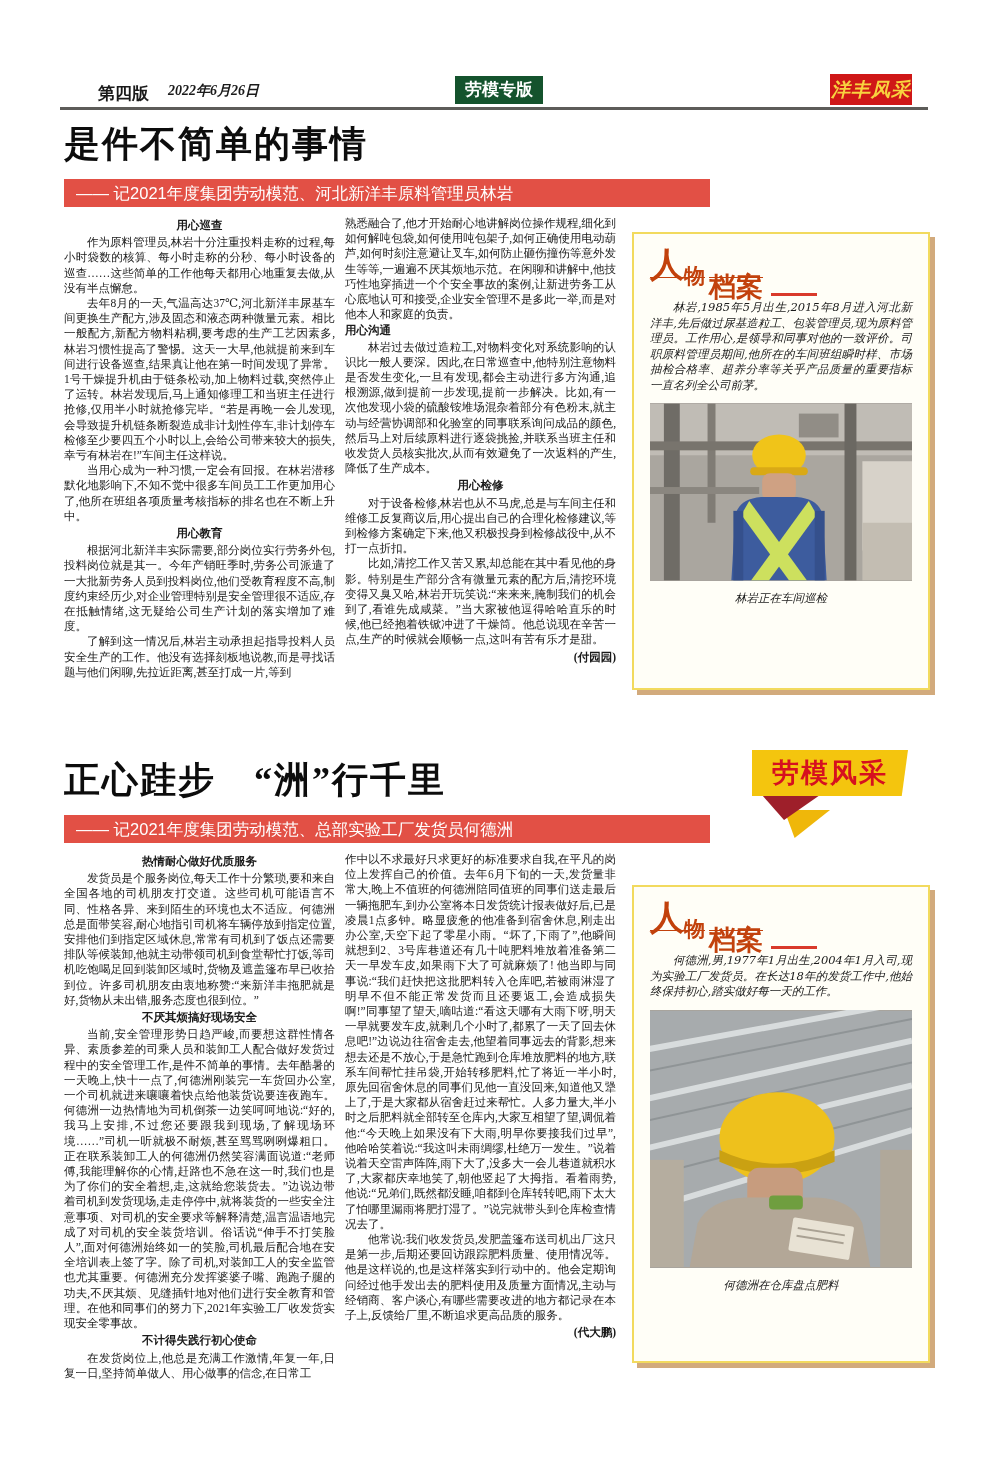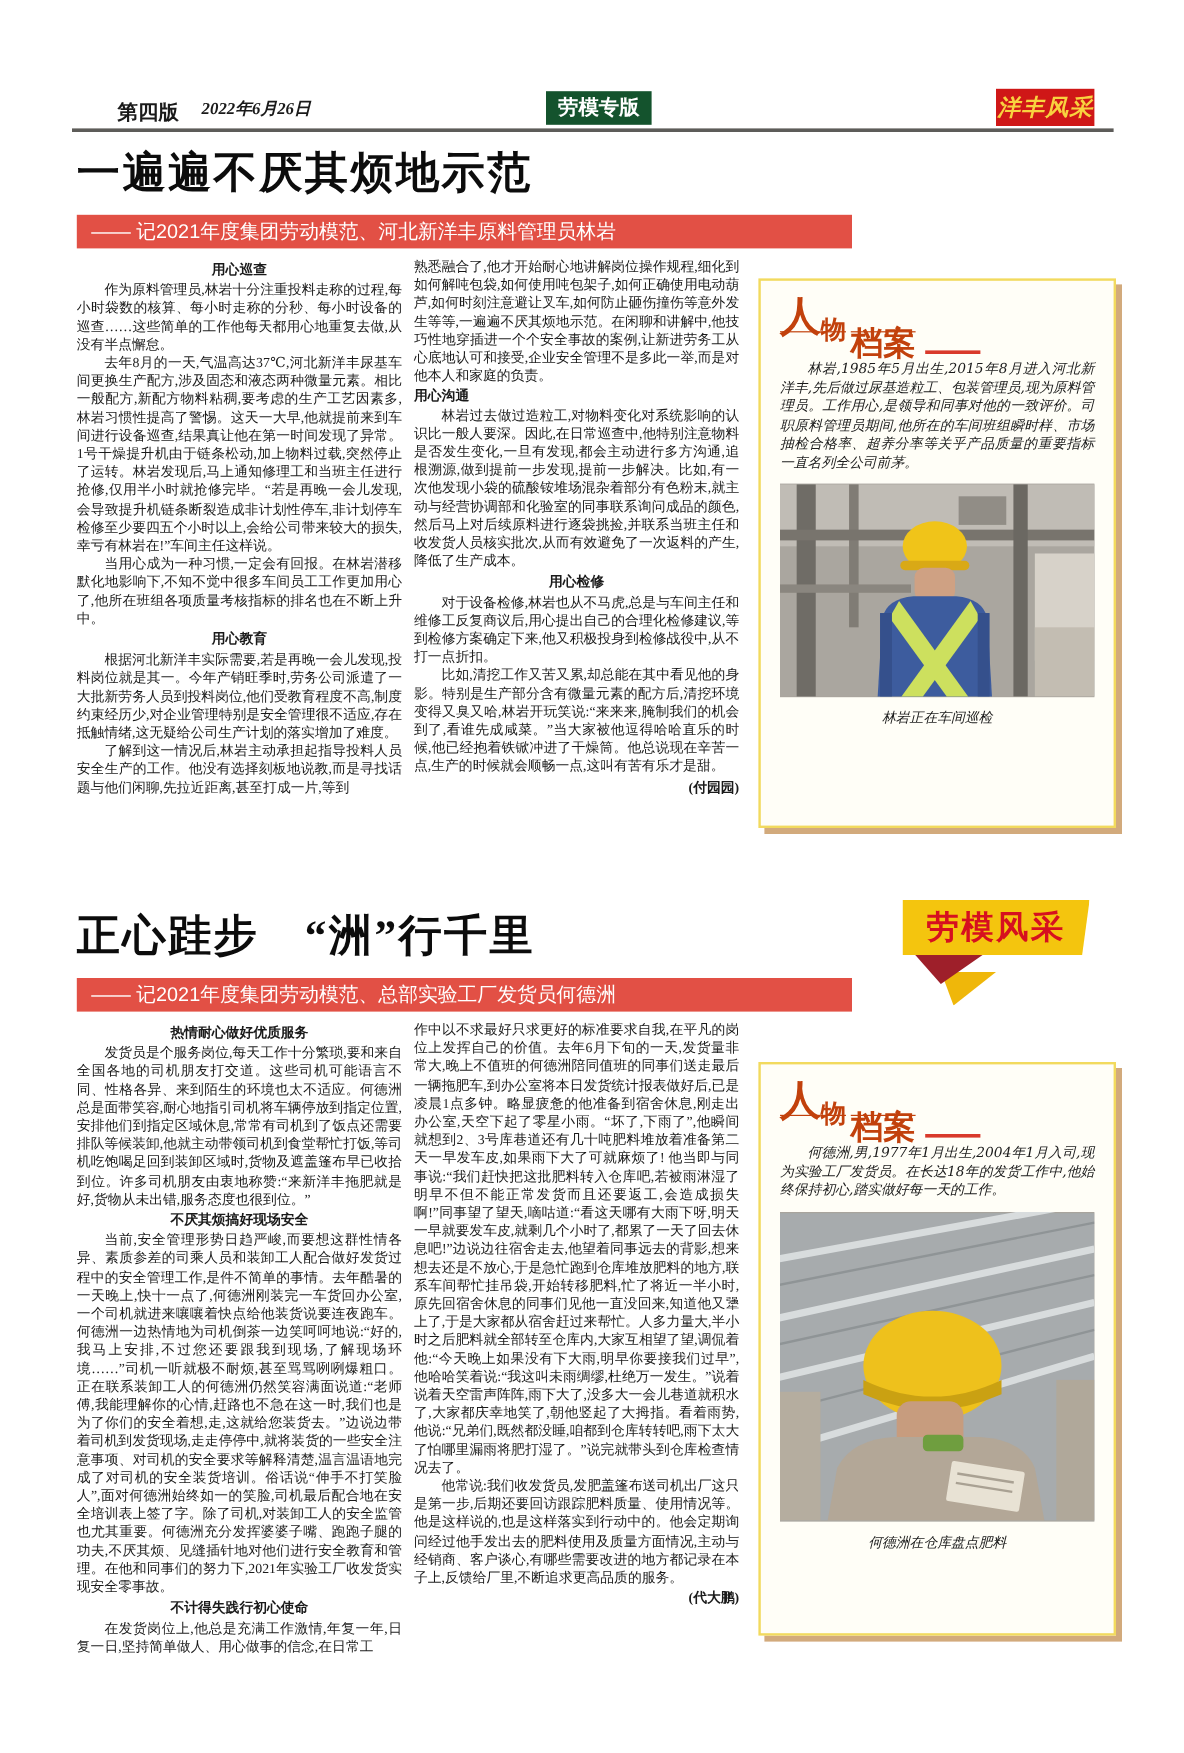--- a/index.html
+++ b/index.html
@@ -65,30 +65,30 @@
 <div class="page">
 
   <div class="hdr">
     <span class="edition">第四版</span>
     <span class="pdate">2022年6月26日</span>
     <span class="section">劳模专版</span>
     <span class="masthead">洋丰风采</span>
   </div>
   <div class="hdr-rule"></div>
 
-  <div class="a-title" style="top:120px;">一遍遍不厌其烦地示范</div>
+  <div class="a-title" style="top:120px;">是件不简单的事情</div>
   <div class="a-bar" style="top:179px;">——  记2021年度集团劳动模范、河北新洋丰原料管理员林岩</div>
   <div class="cols" style="top:216px;height:534px;">
     <div class="col">
         <div class="blk blk-h">用心巡查</div>
         <div class="blk blk-p">作为原料管理员,林岩十分注重投料走称的过程,每小时袋数的核算、每小时走称的分秒、每小时设备的巡查……这些简单的工作他每天都用心地重复去做,从没有半点懈怠。</div>
         <div class="blk blk-p">去年8月的一天,气温高达37℃,河北新洋丰尿基车间更换生产配方,涉及固态和液态两种微量元素。相比一般配方,新配方物料粘稠,要考虑的生产工艺因素多,林岩习惯性提高了警惕。这天一大早,他就提前来到车间进行设备巡查,结果真让他在第一时间发现了异常。1号干燥提升机由于链条松动,加上物料过载,突然停止了运转。林岩发现后,马上通知修理工和当班主任进行抢修,仅用半小时就抢修完毕。“若是再晚一会儿发现,会导致提升机链条断裂造成非计划性停车,非计划停车检修至少要四五个小时以上,会给公司带来较大的损失,幸亏有林岩在!”车间主任这样说。</div>
         <div class="blk blk-p">当用心成为一种习惯,一定会有回报。在林岩潜移默化地影响下,不知不觉中很多车间员工工作更加用心了,他所在班组各项质量考核指标的排名也在不断上升中。</div>
         <div class="blk blk-h">用心教育</div>
-        <div class="blk blk-p">根据河北新洋丰实际需要,若是再晚一会儿发现,投料岗位就是其一。今年产销旺季时,劳务公司派遣了一大批新劳务人员到投料岗位,他们受教育程度不高,制度约束经历少,对企业管理特别是安全管理很不适应,存在抵触情绪,这无疑给公司生产计划的落实增加了难度。</div>
+        <div class="blk blk-p">根据河北新洋丰实际需要,部分岗位实行劳务外包,投料岗位就是其一。今年产销旺季时,劳务公司派遣了一大批新劳务人员到投料岗位,他们受教育程度不高,制度约束经历少,对企业管理特别是安全管理很不适应,存在抵触情绪,这无疑给公司生产计划的落实增加了难度。</div>
         <div class="blk blk-p">了解到这一情况后,林岩主动承担起指导投料人员安全生产的工作。他没有选择刻板地说教,而是寻找话题与他们闲聊,先拉近距离,甚至打成一片,等到</div>
       </div>
     <div class="col">
         <div class="blk blk-pc">熟悉融合了,他才开始耐心地讲解岗位操作规程,细化到如何解吨包袋,如何使用吨包架子,如何正确使用电动葫芦,如何时刻注意避让叉车,如何防止砸伤撞伤等意外发生等等,一遍遍不厌其烦地示范。在闲聊和讲解中,他技巧性地穿插进一个个安全事故的案例,让新进劳务工从心底地认可和接受,企业安全管理不是多此一举,而是对他本人和家庭的负责。</div>
         <div class="blk blk-hl">用心沟通</div>
         <div class="blk blk-p">林岩过去做过造粒工,对物料变化对系统影响的认识比一般人要深。因此,在日常巡查中,他特别注意物料是否发生变化,一旦有发现,都会主动进行多方沟通,追根溯源,做到提前一步发现,提前一步解决。比如,有一次他发现小袋的硫酸铵堆场混杂着部分有色粉末,就主动与经营协调部和化验室的同事联系询问成品的颜色,然后马上对后续原料进行逐袋挑捡,并联系当班主任和收发货人员核实批次,从而有效避免了一次返料的产生,降低了生产成本。</div>
         <div class="blk blk-h">用心检修</div>
         <div class="blk blk-p">对于设备检修,林岩也从不马虎,总是与车间主任和维修工反复商议后,用心提出自己的合理化检修建议,等到检修方案确定下来,他又积极投身到检修战役中,从不打一点折扣。</div>
         <div class="blk blk-p">比如,清挖工作又苦又累,却总能在其中看见他的身影。特别是生产部分含有微量元素的配方后,清挖环境变得又臭又哈,林岩开玩笑说:“来来来,腌制我们的机会到了,看谁先成咸菜。”当大家被他逗得哈哈直乐的时候,他已经抱着铁锨冲进了干燥筒。他总说现在辛苦一点,生产的时候就会顺畅一点,这叫有苦有乐才是甜。</div>
         <div class="blk blk-by">(付园园)</div>

